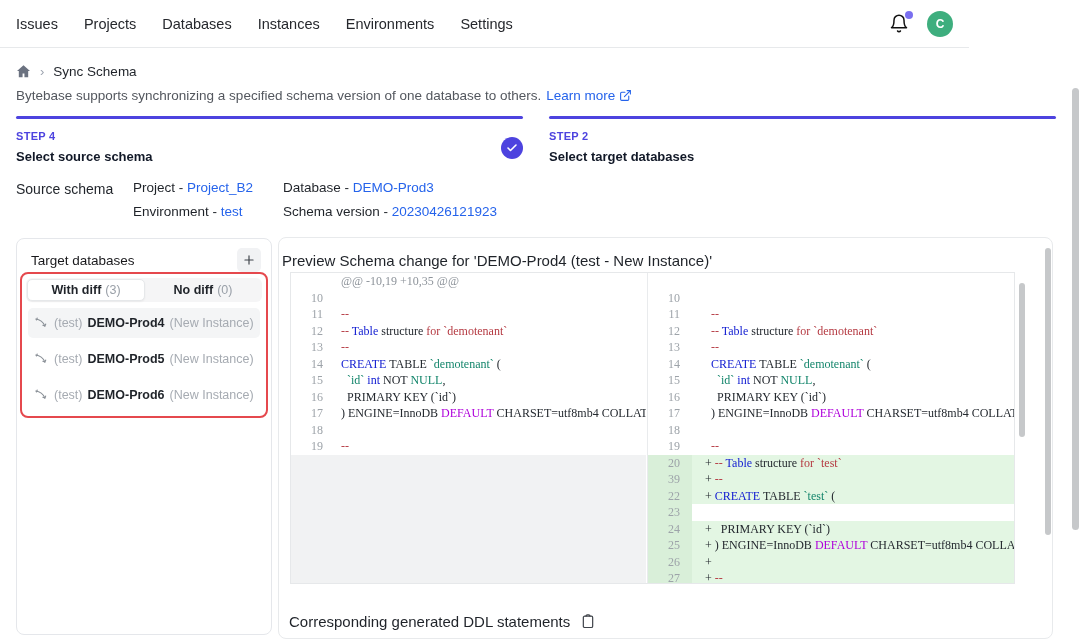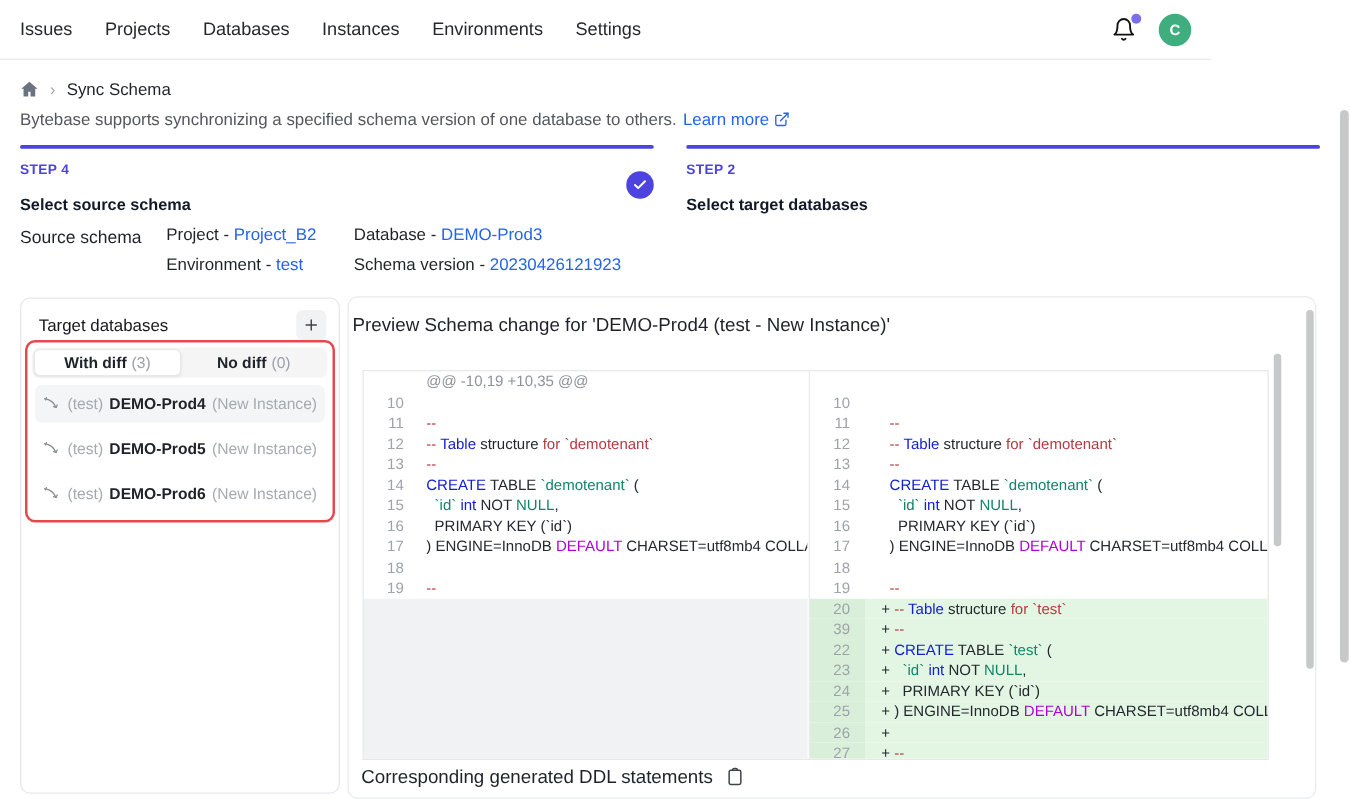--- a/index.html
+++ b/index.html
@@ -32,21 +32,21 @@
   .intro { position:absolute; top:88px; left:16px; font-size:13.5px; color:#53575e;
     display:flex; align-items:center; gap:5px; }
   .learn-link { color:var(--link_blue); display:inline-flex; align-items:center; gap:4px; cursor:pointer; }
 
   
   .step { position:absolute; top:116px; width:507px; }
   .step-1 { left:16px; } .step-2 { left:549px; }
   .step-bar { height:3px; background:var(--accent_indigo); border-radius:2px; }
   .step-label { margin-top:11px; font-size:11px; font-weight:700;
     letter-spacing:.3px; color:var(--accent_indigo); }
-  .step-title { margin-top:14px; font-size:13px; font-weight:600; color:#111827; }
+  .step-title { margin-top:7px; font-size:13px; font-weight:600; color:#111827; }
   .step-check { position:absolute; top:137px; left:501px; width:22px; height:22px;
     border-radius:50%; background:var(--accent_indigo); display:flex;
     align-items:center; justify-content:center; color:#fff; }
 
   
   .source { position:absolute; top:180px; left:16px; display:flex; }
   .source-label { width:117px; font-size:14px; padding-top:1px; }
   .source-grid { display:grid; grid-template-columns:150px auto; row-gap:9px; font-size:13.5px; }
   .source-field { white-space:nowrap; }
   .source-field a { color:var(--link_blue); text-decoration:none; cursor:pointer; }
@@ -70,23 +70,23 @@
     padding:0 6px; border-radius:5px; font-size:12.5px; white-space:nowrap; cursor:pointer; }
   .db-row.selected { background:#f4f5f6; }
   .db-icon { color:#8a9097; flex:0 0 auto; }
   .db-env, .db-note { color:#a6abb2; }
   .db-name { font-weight:700; color:#1f2329; }
 
   
   .main-card { position:absolute; top:237px; left:278px; width:775px; height:402px;
     border:1px solid #e8eaec; border-radius:8px; background:#fff; }
   .preview-title { position:absolute; top:252px; left:282px; font-size:15px; color:#1f2329;text-align:right; }
-  .editor { position:absolute; top:296px; left:290px; width:725px; height:312px;
+  .editor { position:absolute; top:272px; left:290px; width:725px; height:312px;
     border:1px solid #e6e8ea; background:#fff; overflow:hidden;
-    font-family:Liberation Sans, sans-serif; font-size:12px; }
+    font-family:Liberation Serif, serif; font-size:12px; }
   .pane { position:absolute; top:0; height:100%; overflow:hidden; }
   .pane-left { left:0; width:355px; }
   .pane-right { left:356px; width:368px; border-left:1px solid #e9ebed; }
   .crow { display:flex; height:16.5px; line-height:16.5px; white-space:pre; }
   .pane-left  .gut { flex:0 0 50px; text-align:right; padding-right:18px; color:#9da3a9; }
   .pane-right .gut { flex:0 0 44px; text-align:right; padding-right:12px; color:#9da3a9; }
   .pane-right .code { padding-left:13px; }
   .code { flex:1 1 auto; overflow:hidden; }
   .crow.added .code { background:var(--green_added); }
   .crow.added .gut  { background:#d9efd9; }
@@ -261,21 +261,21 @@
       <div class="crow"><span class="gut">13</span><span class="code"><span class="cd">  </span><span class="cr">--</span></span></div>
       <div class="crow"><span class="gut">14</span><span class="code"><span class="cd">  </span><span class="ck">CREATE</span><span class="cd"> TABLE </span><span class="ct">`demotenant`</span><span class="cd"> (</span></span></div>
       <div class="crow"><span class="gut">15</span><span class="code"><span class="cd">  </span><span class="cd">  </span><span class="ct">`id`</span><span class="cd"> </span><span class="ck">int</span><span class="cd"> NOT </span><span class="ct">NULL</span><span class="cd">,</span></span></div>
       <div class="crow"><span class="gut">16</span><span class="code"><span class="cd">  </span><span class="cd">  PRIMARY KEY (`id`)</span></span></div>
       <div class="crow"><span class="gut">17</span><span class="code"><span class="cd">  </span><span class="cd">) ENGINE=InnoDB </span><span class="cp">DEFAULT</span><span class="cd"> CHARSET=utf8mb4 COLLATE</span></span></div>
       <div class="crow"><span class="gut">18</span><span class="code"><span class="cd">  </span></span></div>
       <div class="crow"><span class="gut">19</span><span class="code"><span class="cd">  </span><span class="cr">--</span></span></div>
       <div class="crow added"><span class="gut">20</span><span class="code"><span class="cd">+ </span><span class="cr">-- </span><span class="ck">Table</span><span class="cd"> structure </span><span class="cr">for</span><span class="cr"> `test`</span></span></div>
       <div class="crow added"><span class="gut">39</span><span class="code"><span class="cd">+ </span><span class="cr">--</span></span></div>
       <div class="crow added"><span class="gut">22</span><span class="code"><span class="cd">+ </span><span class="ck">CREATE</span><span class="cd"> TABLE </span><span class="ct">`test`</span><span class="cd"> (</span></span></div>
-      <div class="crow added"><span class="gut">23</span><span class="code"><span class="cd">+ </span><span class="cd">  </span><span class="ct">`id`</span><span class="cd"> </span><span class="ck">int</span><span class="cd"> NOT </span><span class="ct">NULL</span><span class="cd">,</span></span></div>
+      <div class="crow added"><span class="gut">23</span></div>
       <div class="crow added"><span class="gut">24</span><span class="code"><span class="cd">+ </span><span class="cd">  PRIMARY KEY (`id`)</span></span></div>
       <div class="crow added"><span class="gut">25</span><span class="code"><span class="cd">+ </span><span class="cd">) ENGINE=InnoDB </span><span class="cp">DEFAULT</span><span class="cd"> CHARSET=utf8mb4 COLLATE</span></span></div>
       <div class="crow added"><span class="gut">26</span><span class="code"><span class="cd">+ </span></span></div>
       <div class="crow added"><span class="gut">27</span><span class="code"><span class="cd">+ </span><span class="cr">--</span></span></div>
     </div>
 </div>
 
 <div class="ddl-row">
   <span>Corresponding generated DDL statements</span>
   <button class="copy-btn">

